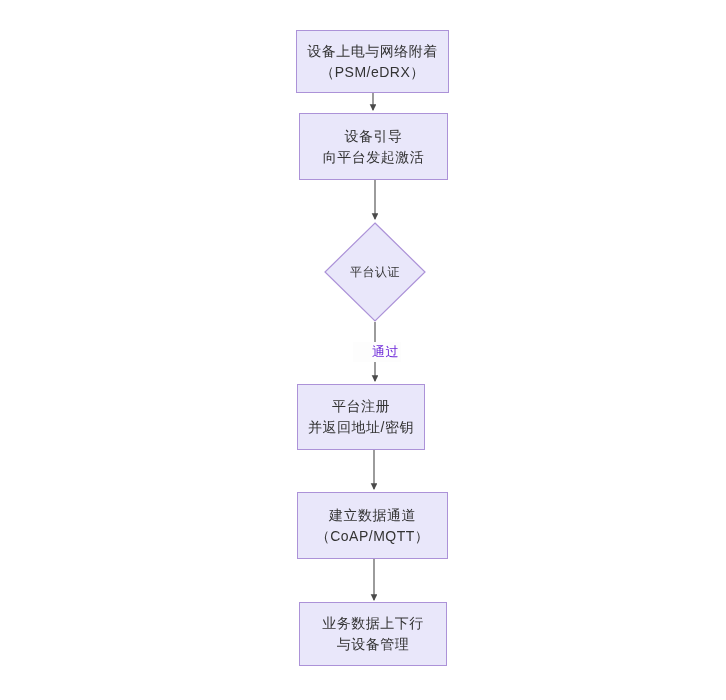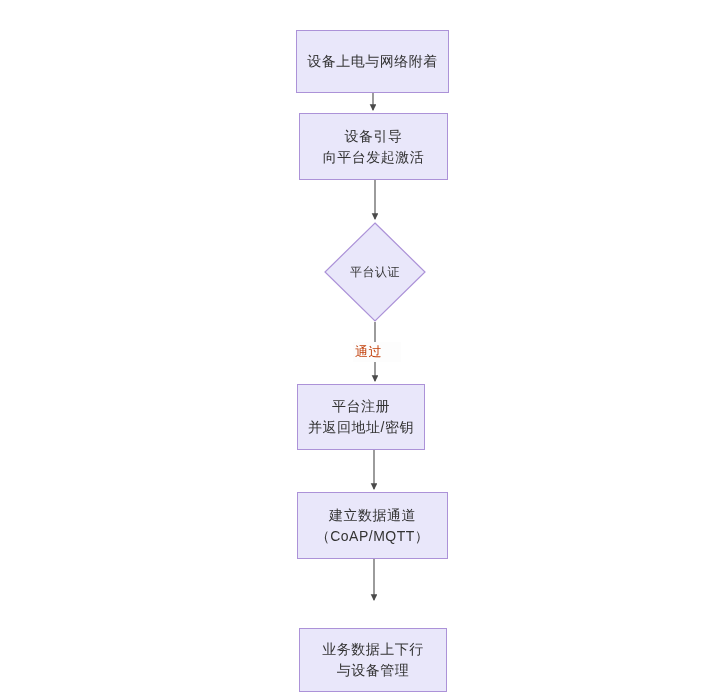--- a/index.html
+++ b/index.html
@@ -72,25 +72,25 @@
     align-items: center;
     justify-content: center;
     color: #333333;
     font-size: 12px;
     letter-spacing: 0.5px;
     text-align: center;
   }
   .edge-label {
     position: absolute;
     background: #fdfdfd;
-    color: #c2410c;
+    color: #6d28d9;
     font-size: 13px;
     letter-spacing: 0.5px;
     padding: 1px 2px;
-    text-align: left;
+    text-align: right;
     white-space: nowrap;
   }
 </style>
 </head>
 <body>
 
 <div id="flow-canvas">
 
   <svg id="flow-svg" viewBox="0 0 726 700" xmlns="http://www.w3.org/2000/svg">
     <defs>
@@ -105,20 +105,21 @@
 
     <line x1="375" y1="322" x2="375" y2="381" stroke="#4a4a4a" stroke-width="1.1" marker-end="url(#arrowhead)"></line>
 
     <line x1="374" y1="450" x2="374" y2="489" stroke="#4a4a4a" stroke-width="1.1" marker-end="url(#arrowhead)"></line>
 
     <line x1="374" y1="559" x2="374" y2="600" stroke="#4a4a4a" stroke-width="1.1" marker-end="url(#arrowhead)"></line>
   </svg>
 
   <div class="node process" style="left:296px; top:30px; width:153px; height:63px;">
     <span class="node-line">设备上电与网络附着</span>
+    <span class="node-line">（PSM/eDRX）</span>
   </div>
 
   <div class="node process" style="left:299px; top:113px; width:149px; height:67px;">
     <span class="node-line">设备引导</span>
     <span class="node-line">向平台发起激活</span>
   </div>
 
   <div class="decision-wrap" style="left:324px; top:222px;">
     <svg class="decision-shape" viewBox="0 0 102 100" xmlns="http://www.w3.org/2000/svg">
       <polygon points="51,1 101,50 51,99 1,50" fill="#e9e7fa" stroke="#ac92d8" stroke-width="1.2"></polygon>
@@ -131,18 +132,18 @@
   <div class="node process" style="left:297px; top:384px; width:128px; height:66px;">
     <span class="node-line">平台注册</span>
     <span class="node-line">并返回地址/密钥</span>
   </div>
 
   <div class="node process" style="left:297px; top:492px; width:151px; height:67px;text-align:right;">
     <span class="node-line">建立数据通道</span>
     <span class="node-line">（CoAP/MQTT）</span>
   </div>
 
-  <div class="node process" style="left:299px; top:628px; width:148px; height:64px;">
+  <div class="node process" style="left:299px; top:602px; width:148px; height:64px;">
     <span class="node-line">业务数据上下行</span>
     <span class="node-line">与设备管理</span>
   </div>
 
 </div>
 
 </body></html>

